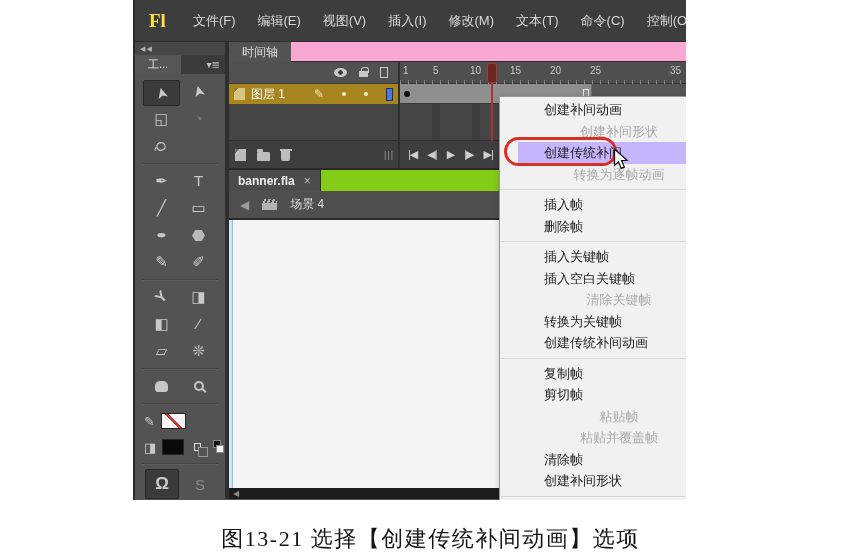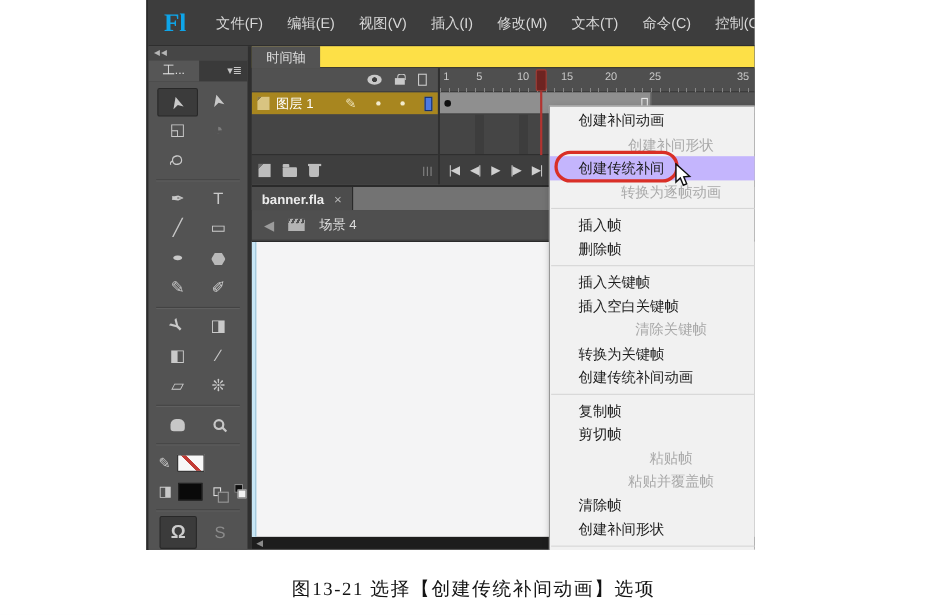--- a/index.html
+++ b/index.html
@@ -7,21 +7,21 @@
   body { width:861px; height:559px; position:relative; overflow:hidden;
          font-family:"Liberation Sans","DejaVu Sans",sans-serif; }
 
   
   .app { position:absolute; left:133px; top:0; width:553px; height:500px;
          background:#535353; overflow:hidden; border-left:2px solid #2b2b2b; }
 
   
   .menubar { height:42px; background:#3d3d3d; border-bottom:1px solid #2d2d2d;
              display:flex; align-items:center; padding-left:14px; }
-  .logo { color:#0ea5e9; font-weight:bold; font-size:23px; margin-right:16px;
+  .logo { color:#fde047; font-weight:bold; font-size:19px; margin-right:16px;
           font-family:"Liberation Serif","DejaVu Serif",serif; }
   .menus { display:flex; }
   .menu-item { padding:0 11px; font-size:13px; color:#d9d9d9; white-space:nowrap; }
 
   .main { display:flex; height:457px; }
 
   
   .tools { width:94px; background:#535353; border-right:4px solid #2f2f2f;
            display:flex; flex-direction:column; }
   .tools-top { height:13px; background:#464646; color:#b5b5b5; font-size:7px;
@@ -59,21 +59,21 @@
   .mini-swap { position:relative; width:14px; height:14px; margin-left:6px; }
   .mini-swap::before { content:""; position:absolute; left:0; top:0; width:6px; height:6px; background:#101010; border:1px solid #888; }
   .mini-swap::after  { content:""; position:absolute; right:1px; bottom:1px; width:6px; height:6px; background:#f2f2f2; border:1px solid #888; }
   .tool-options { margin-top:4px; padding-left:10px; display:flex; align-items:center; gap:16px; }
   .magnet-box { width:34px; height:30px; background:#3b3b3b; border:1px solid #282828; border-radius:2px;
                 color:#cccccc; font-size:17px; text-align:center; line-height:28px; font-weight:bold; }
   .snap-s { color:#8b8b8b; font-size:15px; }
 
   
   .right { flex:1; display:flex; flex-direction:column; background:#474747; min-width:0; }
-  .tl-tabbar { height:20px; background:#fde047; border-bottom:1px solid #2c2c2c; }
+  .tl-tabbar { height:20px; background:#f9a8d4; border-bottom:1px solid #2c2c2c; }
   .tl-tab { display:inline-block; padding:0 13px; height:20px; line-height:20px;
             background:#535353; color:#dddddd; font-size:12px; }
   .timeline { display:flex; height:106px; }
   .layers-col { width:171px; background:#4d4d4d; border-right:2px solid #303030;
                 display:flex; flex-direction:column; }
   .layers-header { height:22px; background:#515151; border-bottom:1px solid #3a3a3a;
                 display:flex; justify-content:flex-end; align-items:center; gap:12px; padding-right:10px; }
   .icon-eye { width:13px; height:9px; border-radius:50%;
               background:radial-gradient(circle at 50% 50%, #3f3f3f 0 2px, #c9c9c9 2.5px 100%); }
   .icon-lock { position:relative; width:9px; height:6px; background:#c9c9c9; margin-top:3px; }
@@ -114,51 +114,51 @@
            background:#8f8f8f; border-right:1px solid #6b6b6b; }
   .keyframe-dot { position:absolute; left:4px; top:7px; width:6px; height:6px; border-radius:50%; background:#101010; }
   .end-marker { position:absolute; left:183px; top:5px; width:6px; height:9px; border:1px solid #e6e6e6; }
   .frames-empty { flex:1; background-color:#454545; }
   .frames-footer { height:28px; background:#3e3e3e; border-top:1px solid #2f2f2f;
            display:flex; align-items:center; gap:10px; padding-left:8px;
            color:#cfcfcf; font-size:11px; }
   .pb { letter-spacing:-1px; }
   .playhead-line { position:absolute; left:91px; top:21px; width:2px; height:58px; background:#b23430; z-index:2; }
 
-  .doc-tabbar { height:23px; background:#737373; border-top:2px solid #2a2a2a; display:flex; }
+  .doc-tabbar { height:23px; background:#84cc16; border-top:2px solid #2a2a2a; display:flex; }
   .doc-tab { height:100%; background:#4c4c4c; padding:0 9px; display:flex; align-items:center; gap:9px;
              font-size:12px; font-weight:bold; color:#ececec; border-right:1px solid #2a2a2a; }
   .doc-close { color:#b9b9b9; font-weight:normal; font-size:12px; }
   .breadcrumb { height:28px; background:#4f4f4f; border-bottom:1px solid #2b2b2b;
              display:flex; align-items:center; gap:13px; padding-left:11px; color:#dddddd; font-size:12px; }
   .back-arrow { color:#9b9b9b; font-size:12px; }
   .icon-clapper { position:relative; width:15px; height:11px; background:#b3b3b3; }
   .icon-clapper::before { content:""; position:absolute; top:0; left:0; right:0; height:4px;
              background:repeating-linear-gradient(115deg, #4f4f4f 0 2px, #b3b3b3 2px 4px); }
   .stage { position:relative; flex:1; background:#f4f4f5; border-top:1px solid #2a2a2a; }
   .blue-strip { position:absolute; left:0; top:0; bottom:0; width:4px; background:#c8e6f5; border-right:1px solid #9fc4d8; }
   .hscroll { height:11px; background:#1d1d1d; color:#8a8a8a; font-size:8px; line-height:11px; padding-left:4px; }
 
   
   .context-menu { position:absolute; left:364px; top:96px; width:196px; background:#f1f1f1;
              border:1px solid #979797; box-shadow:2px 3px 7px rgba(0,0,0,.35);
              z-index:10; padding:2px 0; }
   .cm-row { height:21.5px; line-height:21.5px; padding-left:26px; font-size:13px;
-             color:#1c1c1c; white-space:nowrap; overflow:hidden; }
+             color:#1c1c1c; white-space:nowrap; overflow:hidden;margin-left:18px; }
   .cm-row.disabled { color:#a9a9a9;text-align:center; }
   .cm-row.highlighted { background:#c4b5fd; }
   .cm-row.separator { height:1px; line-height:0; padding:0; margin:4px 1px; background:#d6d6d6; }
 
   .annotation-oval { position:absolute; left:369px; top:137px; width:113px; height:29px;
              border:3px solid #d92f27; border-radius:15px; z-index:12; pointer-events:none; }
   .cursor-svg { position:absolute; left:478px; top:148px; z-index:13; pointer-events:none; }
 
   
   .caption { position:absolute; left:0; right:0; top:524px; text-align:center;
-             font-family:"Liberation Serif","DejaVu Serif",serif; font-size:17px;
+             font-family:"Liberation Serif","DejaVu Serif",serif; font-size:22px;
              color:#141414; letter-spacing:1.5px; }
 </style>
 </head>
 <body>
 
 <div class="app">
 
   <div class="menubar">
     <span class="logo">Fl</span>
     <nav class="menus">

